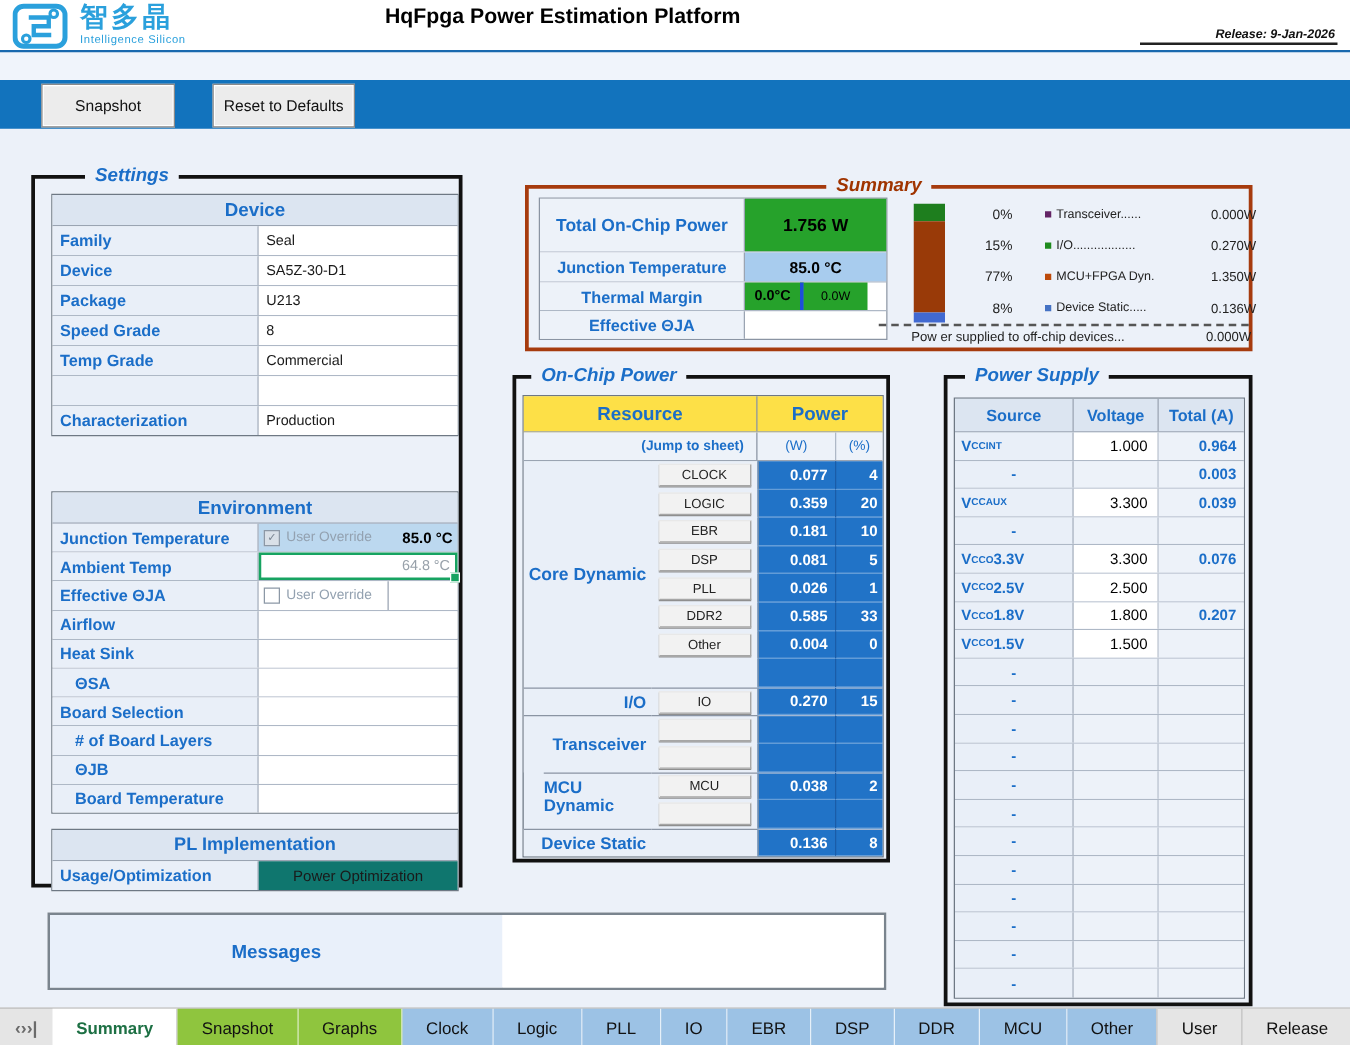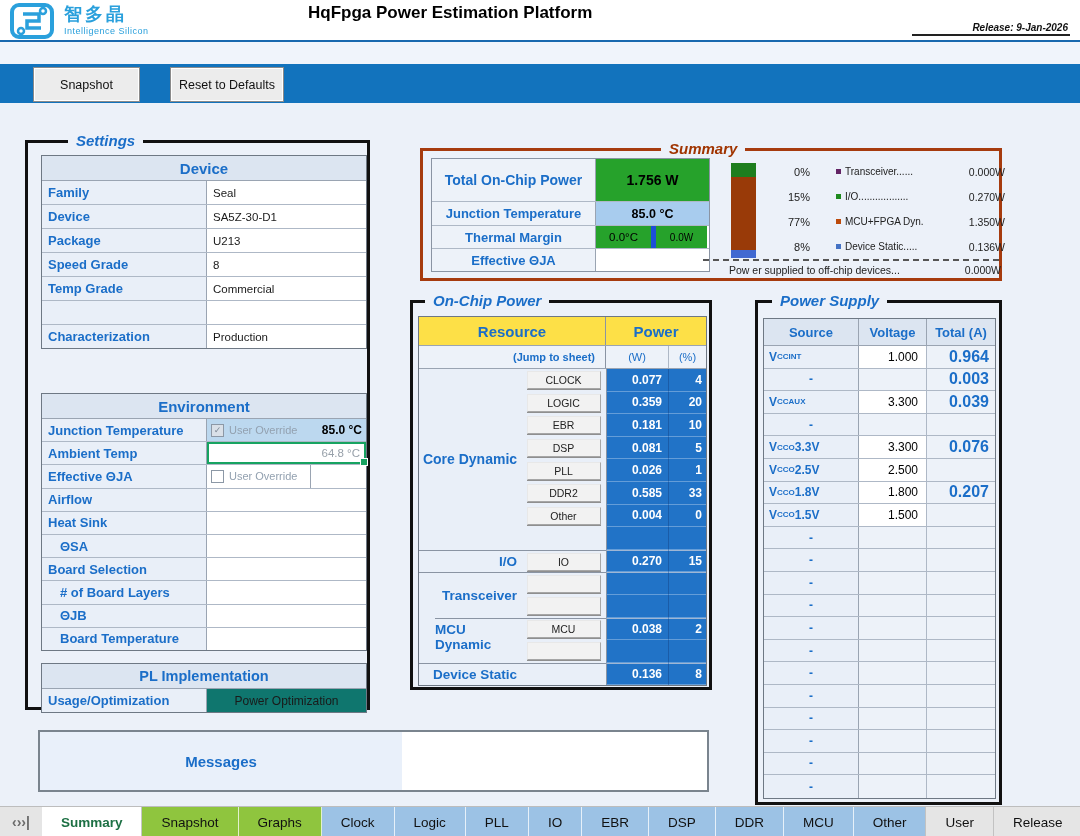--- a/index.html
+++ b/index.html
@@ -5,21 +5,21 @@
   html,body{margin:0;padding:0;}
   body{font-family:"Liberation Sans", sans-serif; background:#ECF1F9;}
   .page{position:relative;width:1080px;height:836px;overflow:hidden;background:#ECF1F9;}
 
   
   .header{position:absolute;left:0;top:0;width:1080px;height:40px;background:#fff;}
   .blue-rule{position:absolute;left:0;top:40px;width:1080px;height:2px;background:#1968AE;}
   .gapband{position:absolute;left:0;top:42px;width:1080px;height:22px;background:#F0F4FB;}
   .logo{position:absolute;left:10px;top:2px;display:flex;align-items:flex-start;}
   .logo-text{margin-left:8px;}
-  .logo-cn{font-size:18px;font-weight:bold;color:#2AA0DC;letter-spacing:3px;line-height:24px;}
+  .logo-cn{font-size:22px;font-weight:bold;color:#2AA0DC;letter-spacing:3px;line-height:24px;}
   .logo-sub{font-size:9px;color:#2AA0DC;letter-spacing:.5px;}
   .app-title{position:absolute;left:308px;top:3px;font-size:17px;font-weight:bold;color:#000;}
   .release{position:absolute;right:10px;top:22px;font-size:10px;font-style:italic;font-weight:bold;color:#111;border-bottom:2px solid #222;padding:0 2px 1px 60px;}
 
   
   .toolbar{position:absolute;left:0;top:64px;width:1080px;height:39px;background:#1273BD;}
   .tb-btn{position:absolute;top:3px;height:33px;background:#ECECEC;border:1px solid #8A8A8A;box-shadow:0 0 0 1px #fff inset;font-family:"Liberation Sans",sans-serif;font-size:12.5px;color:#111;display:flex;align-items:center;justify-content:center;cursor:pointer;}
   .tb-snapshot{left:33px;width:105px;}
   .tb-reset{left:170px;width:112px;}
 
@@ -117,21 +117,21 @@
   .psh-volt{width:68px;border-right:1px solid #9AA4B2;}
   .psh-tot{width:68px;}
   .psrow{display:flex;height:22.6px;border-bottom:1px solid #AEB8C6;box-sizing:border-box;}
   .psrow:last-child{border-bottom:none;}
   .pscell{display:flex;align-items:center;box-sizing:border-box;}
   .pssrc{width:95px;background:#E9EFF8;color:#1B6EC8;font-weight:bold;font-size:12px;padding-left:5px;border-right:1px solid #9AA4B2;}
   .pssrc sub{font-size:8px;font-weight:bold;}
   .pssrc.dash{justify-content:center;padding-left:0;}
   .psvolt{width:68px;background:#EDF2F9;justify-content:flex-end;padding-right:8px;color:#000;font-size:12px;border-right:1px solid #AEB8C6;}
   .psvolt.filled{background:#fff;}
-  .pstot{width:68px;background:#EDF2F9;justify-content:flex-end;padding-right:6px;color:#1B6EC8;font-weight:bold;font-size:16px;}
+  .pstot{width:68px;background:#EDF2F9;justify-content:flex-end;padding-right:6px;color:#1B6EC8;font-weight:bold;font-size:12px;}
 
   
   .messages{position:absolute;left:38px;top:730px;width:667px;height:58px;border:2px solid #7A848E;background:#fff;display:flex;}
   .msg-left{width:362px;background:#E9F0FA;display:flex;align-items:center;justify-content:center;color:#1B6EC8;font-weight:bold;font-size:15px;}
   .msg-body{flex:1;background:#fff;}
 
   
   .tabbar{position:absolute;left:0;top:806px;width:1080px;height:30px;background:#E5E5E5;border-top:1px solid #BDBDBD;display:flex;align-items:stretch;}
   .tab-nav{width:96px;display:flex;align-items:center;justify-content:space-around;padding:0 12px;box-sizing:border-box;color:#6B6B6B;font-size:14px;font-weight:bold;}
   .tab-nav span{cursor:pointer;}
@@ -286,21 +286,21 @@
       <div class="srow" style="height:42px;">
         <div class="s-lbl" style="font-size:14px;">Total On-Chip Power</div>
         <div class="s-val green" style="font-size:14px;">1.756 W</div>
       </div>
       <div class="srow" style="height:23px;">
         <div class="s-lbl" style="font-size:13px;">Junction Temperature</div>
         <div class="s-val ltblue" style="font-size:12.5px;">85.0 °C</div>
       </div>
       <div class="srow" style="height:22px;">
         <div class="s-lbl" style="font-size:13px;">Thermal Margin</div>
-        <div class="s-val green" style="width:60px;font-size:11.5px;font-weight:normal;border-right:5px solid #1d4ed8;">0.0°C</div>
+        <div class="s-val green" style="width:47px;font-size:11.5px;font-weight:bold;border-right:3px solid #1d4ed8;">0.0°C</div>
         <div class="s-val green" style="width:51px;font-size:10px;font-weight:normal;">0.0W</div>
       </div>
       <div class="srow" style="height:22px;">
         <div class="s-lbl" style="font-size:13px;">Effective ΘJA</div>
         <div class="s-val"></div>
       </div>
     </div>
 
     <div class="stack-bar" id="stack-bar">
         <div style="height: 0px; background: rgb(99, 36, 101);"></div>

